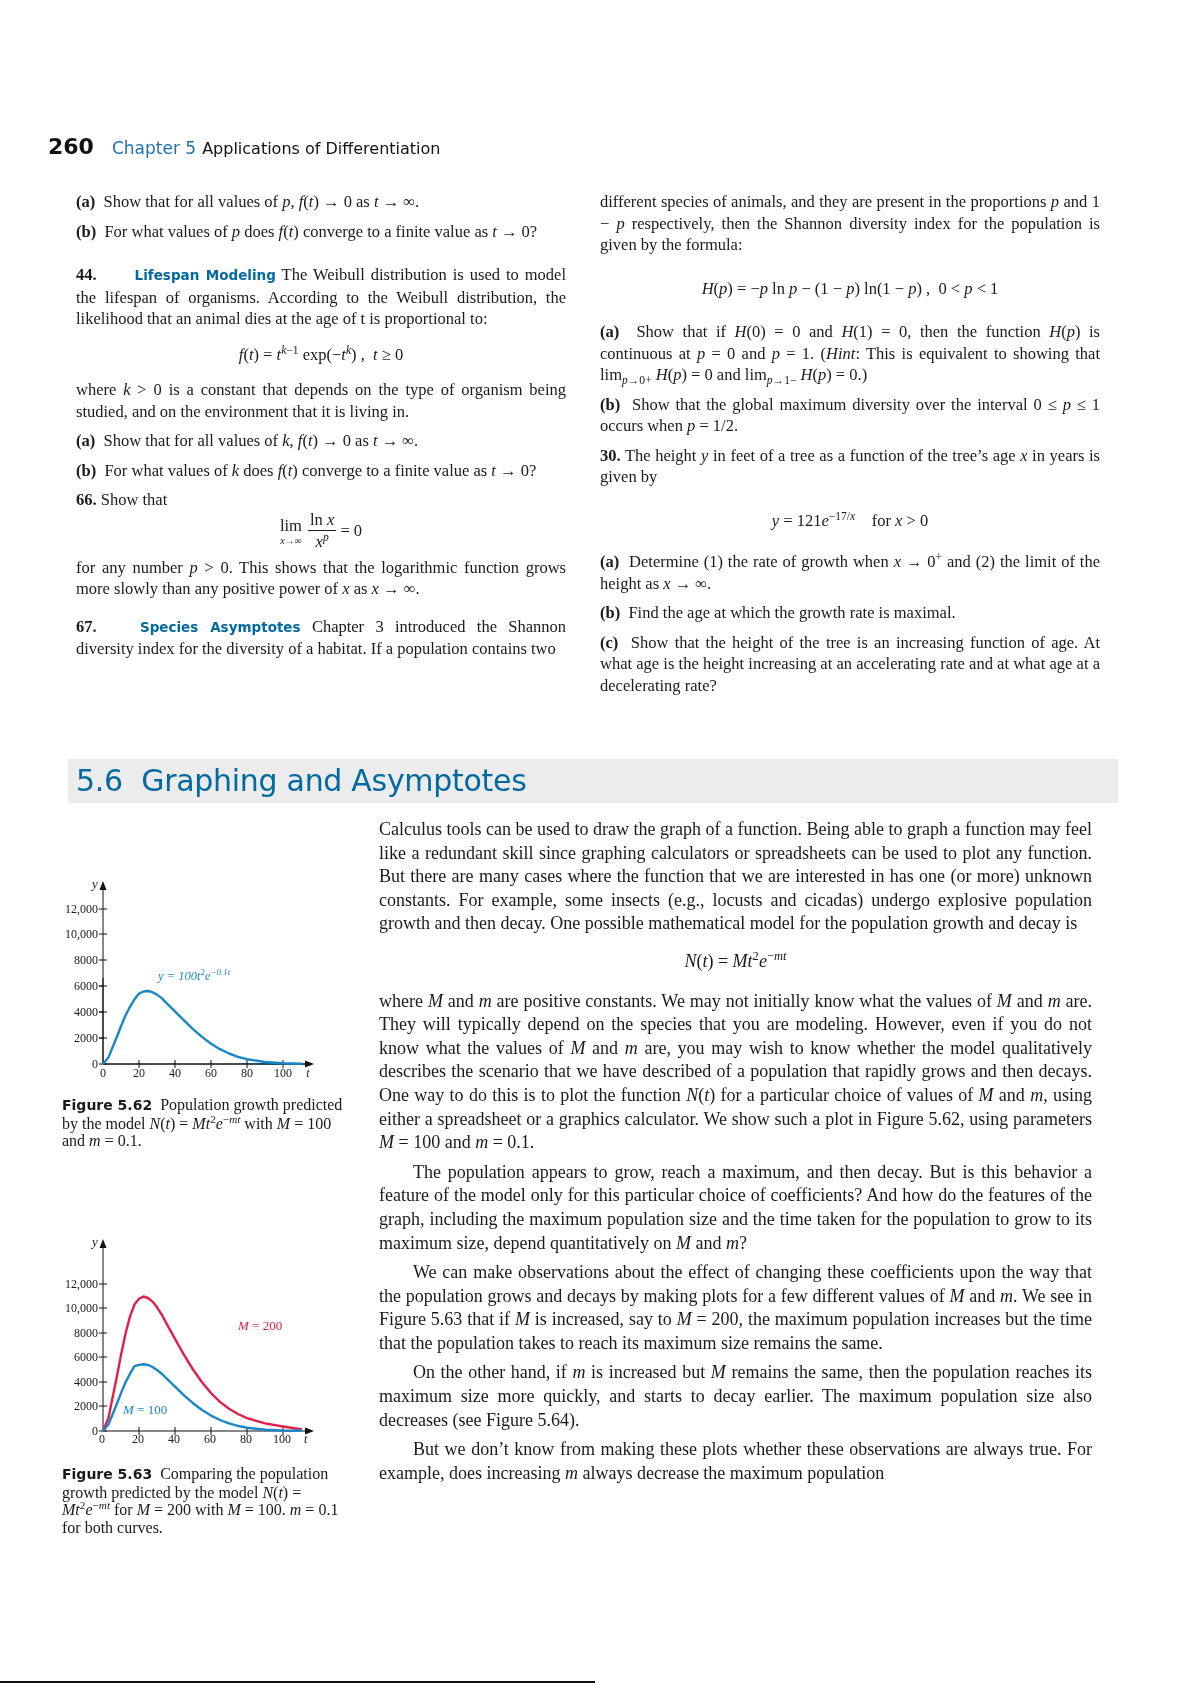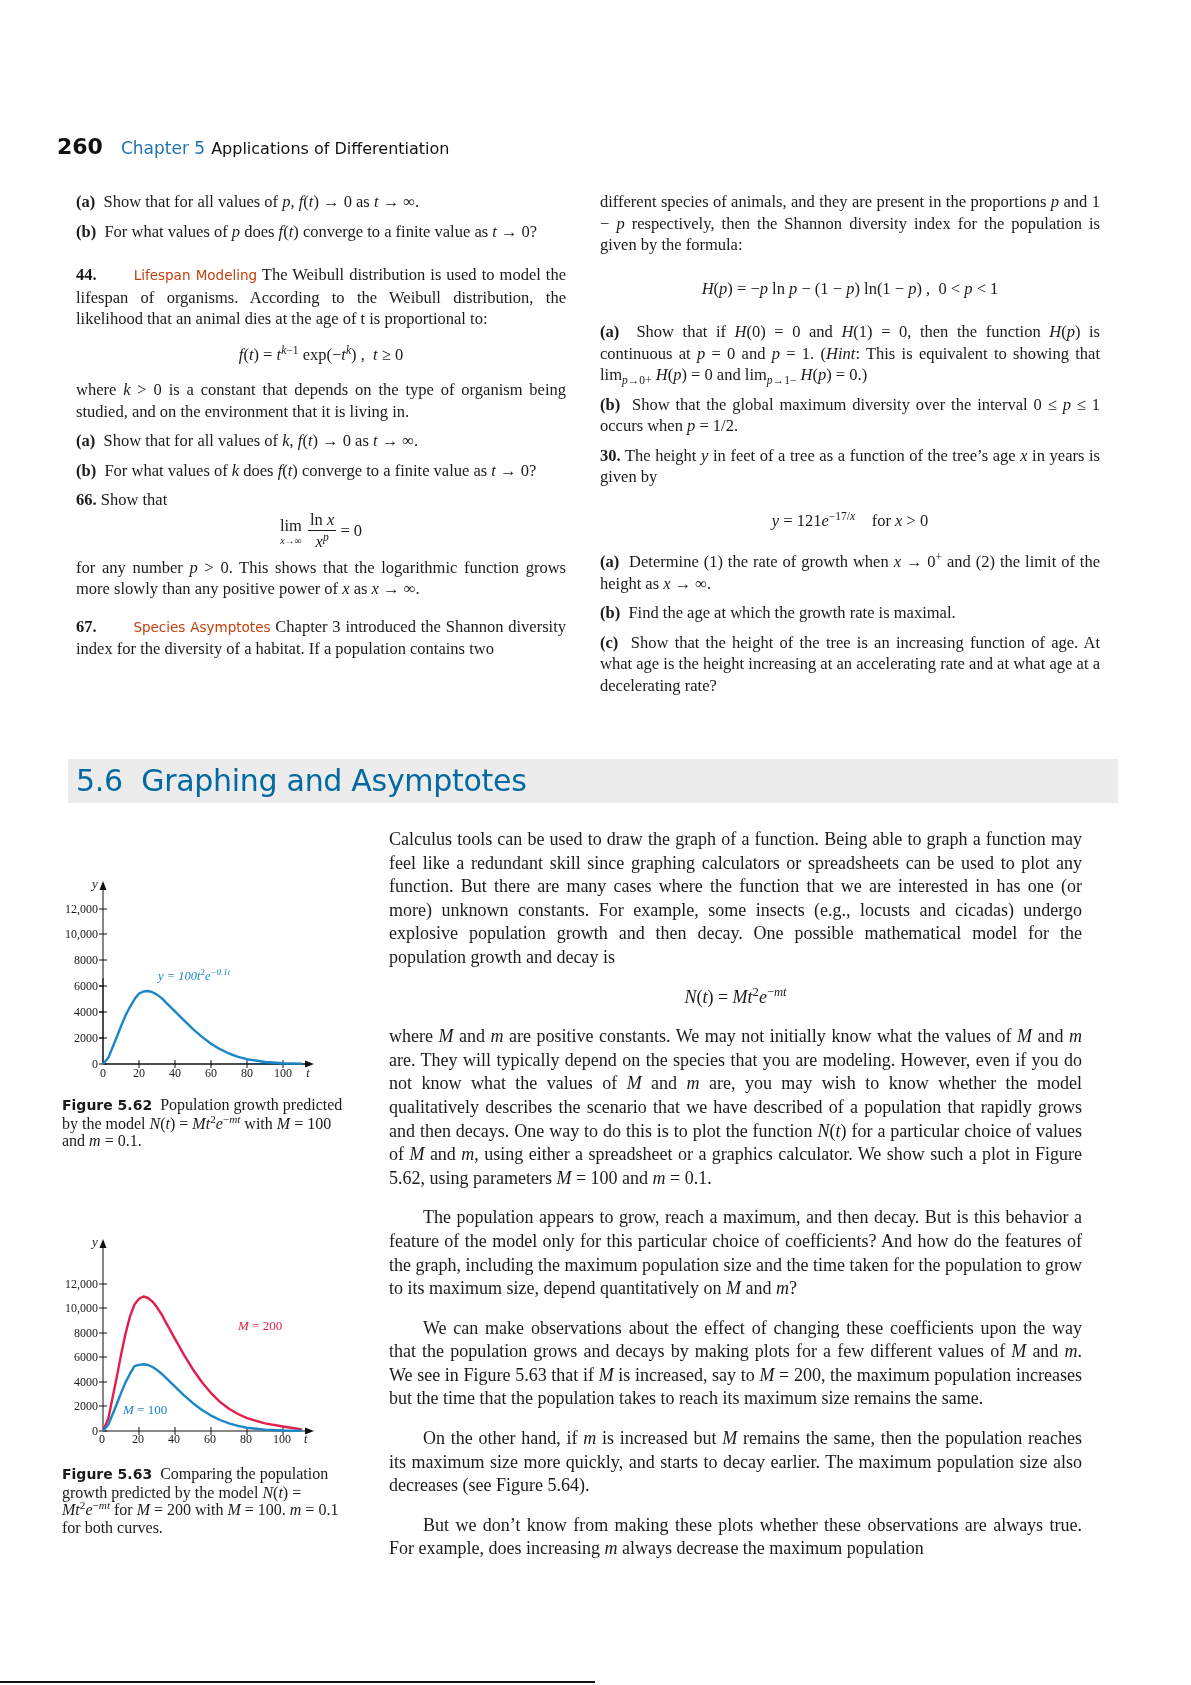--- a/index.html
+++ b/index.html
@@ -1,35 +1,35 @@
 <!DOCTYPE html>
 <html><head>
 <meta charset="utf-8">
 <style>
   html, body { margin:0; padding:0; background:#ffffff; }
   body { width:1191px; height:1685px; position:relative; overflow:hidden;
          font-family:"Liberation Serif", serif; color:#1a1a1a; }
   .abs { position:absolute; }
-  .header { left:57px; top:134px; font-size:19px; white-space:nowrap; }
+  .header { left:48px; top:134px; font-size:19px; white-space:nowrap; }
   .page-num { font-family:"DejaVu Sans", sans-serif; font-weight:bold; font-size:22px; color:#111; margin-right:18px; }
   .chap { font-family:"DejaVu Sans", sans-serif; color:#1e72b0; font-size:17px; margin-right:6px; }
   .chap-title { font-family:"DejaVu Sans", sans-serif; font-size:16px; color:#111; }
 
   .col { font-size:16.5px; line-height:21.5px; }
   .col p { margin:0 0 8px 0; text-align:justify; }
   .col .center { text-align:center; margin:14px 0 14px 0; font-style:normal; }
   .b { font-weight:bold; }
-  .green { font-family:"DejaVu Sans", sans-serif; color:#c2410c; font-weight:normal; font-size:13.5px;margin-left:32px; }
+  .green { font-family:"DejaVu Sans", sans-serif; color:#0369a1; font-weight:bold; font-size:13.5px;margin-left:32px; }
   i { font-style:italic; }
 
   .section-bar { left:68px; top:759px; width:1050px; height:44px; background:#ececec; }
   .section-title { left:76px; top:760px; font-family:"DejaVu Sans", sans-serif; font-size:30px; color:#0369a1; line-height:42px; letter-spacing:-0.3px; }
 
   .main-text { left:373px; top:812px; width:725px; font-size:18px; line-height:23.6px; }
-  .main-text p { margin:16px; text-align:justify; }
+  .main-text p { margin:6px; text-align:justify; }
   .main-text .indent { text-indent:34px; }
   .main-text .eq { text-align:center; margin:14px 0 16px 0; font-size:18px; }
   .caption { font-size:16px; line-height:17.5px; }
   .caption .fl { font-family:"DejaVu Sans", sans-serif; font-weight:bold; font-size:14px; }
   .footer-rule { left:0; top:1681px; width:595px; height:2px; background:#111; }
   sup, sub { font-size:70%; line-height:0; }
 </style>
 </head>
 <body>
 

